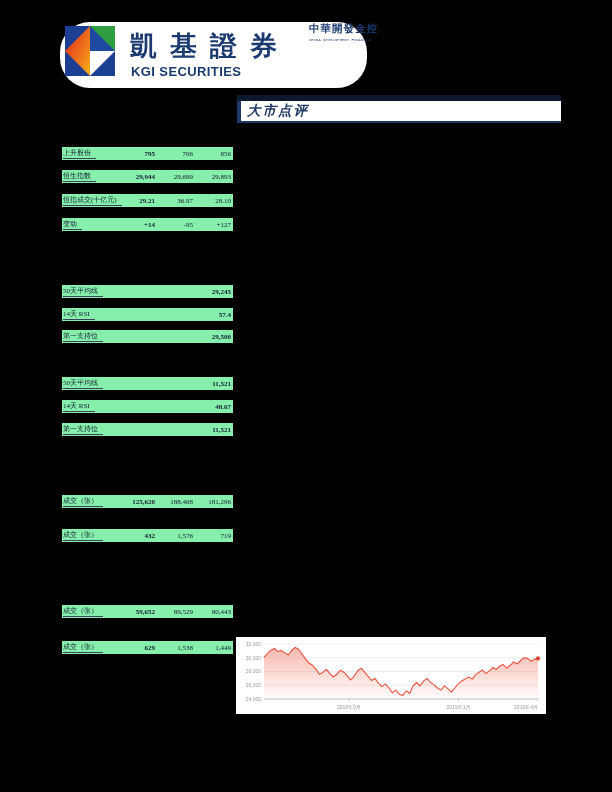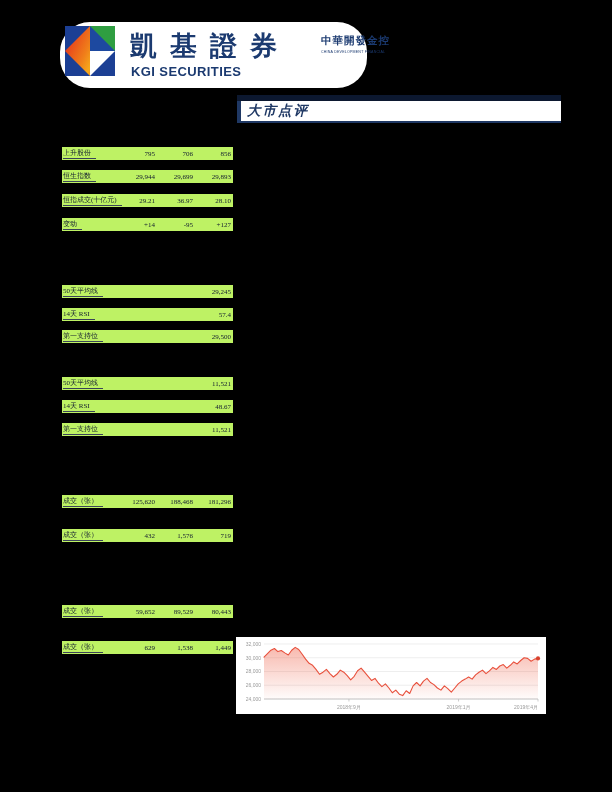--- a/index.html
+++ b/index.html
@@ -13,38 +13,38 @@
   .logo-mark .corner{position:absolute;right:0;top:0;width:50%;height:50%;background:#2f9e41;}
   .logo-mark .tri{position:absolute;inset:0;}
   .tri-left{background:linear-gradient(115deg,#e8401c 15%,#f07f1a 45%,#f6a91b 60%,#e8541c 85%);
     clip-path:polygon(50% 0,0 50%,50% 100%);}
   .tri-topright{background:#1d49a0;clip-path:polygon(50% 0,100% 50%,50% 50%);}
   .tri-bottomright{background:#ffffff;clip-path:polygon(50% 50%,100% 50%,50% 100%);}
   .brand-cn{position:absolute;left:70px;top:6px;font-size:27px;font-weight:600;color:#1b3a70;
     letter-spacing:13px;white-space:nowrap;font-family:"Liberation Serif",serif;}
   .brand-en{position:absolute;left:71px;top:42px;font-size:13px;font-weight:bold;color:#1b3a70;
     letter-spacing:0.4px;font-family:"Liberation Sans",sans-serif;}
-  .cdf{position:absolute;left:249px;top:12px;font-family:Liberation Sans, sans-serif;margin-left:12px;}
+  .cdf{position:absolute;left:249px;top:0;font-family:Liberation Mono, monospace;}
   .cdf-cn{font-size:10.5px;font-weight:bold;color:#1b3a70;letter-spacing:1px;white-space:nowrap;}
   .cdf-en{font-size:3.6px;color:#1b3a70;letter-spacing:0.2px;white-space:nowrap;margin-top:1.5px;}
   
   .section-header{position:absolute;left:237px;top:95px;width:324px;border-radius:12px;}
   .section-topbar{height:6px;background:#0c1830;}
   .section-titlerow{background:#ffffff;border-left:4px solid #1f3864;height:20px;
     display:flex;align-items:center;}
   .section-title{font-size:13.5px;font-style:italic;font-weight:600;color:#1f3864;
     padding-left:6px;letter-spacing:2px;white-space:nowrap;}
   .section-underline{height:2px;background:#1f3864;}
   
-  .stat-row{position:absolute;left:62px;width:171px;height:13px;background:#bef264;
+  .stat-row{position:absolute;left:62px;width:171px;height:13px;background:#86efac;
     display:flex;align-items:center;font-size:7px;color:#121c30;
     box-sizing:border-box;padding:0 2px 0 1px;}
   .stat-label{flex-shrink:0;white-space:nowrap;border-bottom:0.8px solid #3a4358;
     padding-right:5px;line-height:10px;}
-  .stat-v1{flex:1;text-align:right;white-space:nowrap;}
+  .stat-v1{flex:1;text-align:right;white-space:nowrap;font-weight:bold;}
   .stat-v{width:38px;flex-shrink:0;text-align:right;white-space:nowrap;}
   
   .chart-box{position:absolute;left:236px;top:637px;width:310px;height:77px;background:#ffffff;}
 </style>
 </head>
 <body>
 
 <div class="logo-box">
   <div class="logo-mark">
     <div class="corner"></div>

